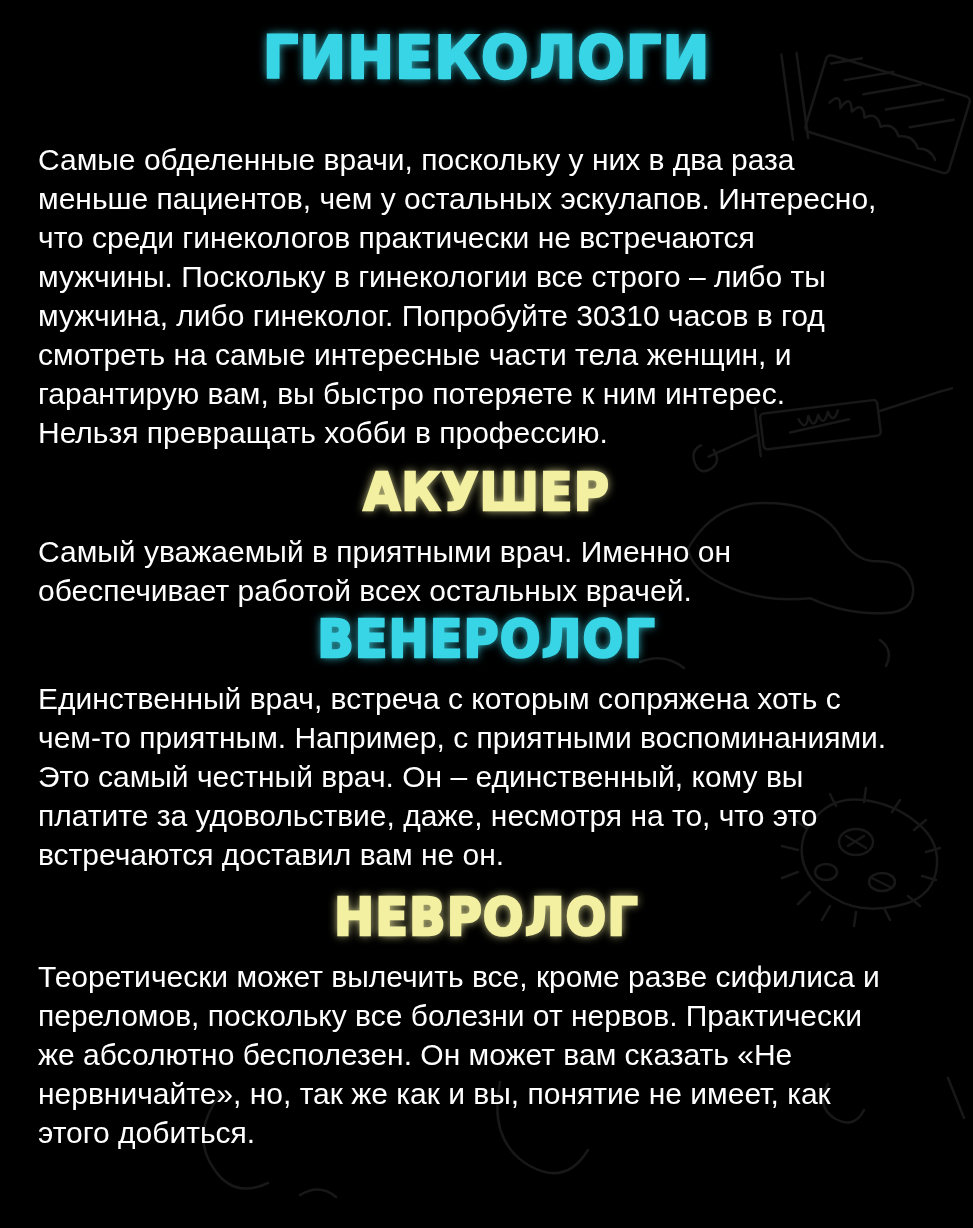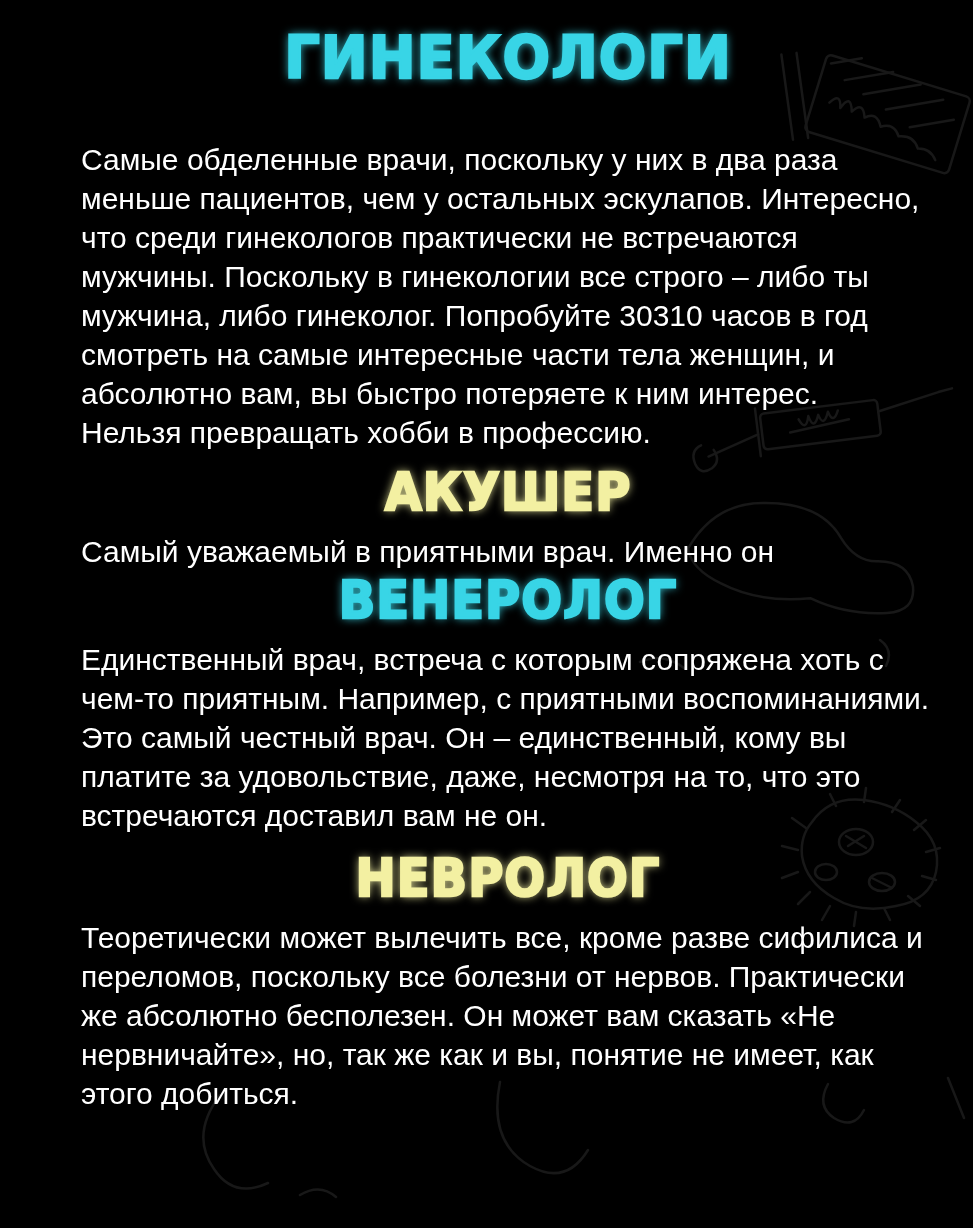--- a/index.html
+++ b/index.html
@@ -11,21 +11,20 @@
   }
   * { margin: 0; padding: 0; box-sizing: border-box; }
   html, body { background: #000; }
   .page {
     position: relative;
     width: 973px;
     height: 1228px;
     background: var(--bg);
     overflow: hidden;
     font-family: "Liberation Sans", sans-serif;
-    padding-left: 43px;
   }
   .doodles {
     position: absolute;
     left: 0; top: 0;
     width: 973px; height: 1228px;
     stroke: var(--doodle);
     fill: none;
     stroke-width: 2.5;
     stroke-linecap: round;
     stroke-linejoin: round;
@@ -105,28 +104,29 @@
   <div class="content" id="content">
       <section>
         <h2 class="hdr c-cyan">ГИНЕКОЛОГИ</h2>
         <div class="para">
           <div class="line">Самые обделенные врачи, поскольку у них в два раза</div>
           <div class="line">меньше пациентов, чем у остальных эскулапов. Интересно,</div>
           <div class="line">что среди гинекологов практически не встречаются</div>
           <div class="line">мужчины. Поскольку в гинекологии все строго – либо ты</div>
           <div class="line">мужчина, либо гинеколог. Попробуйте 30310 часов в год</div>
           <div class="line">смотреть на самые интересные части тела женщин, и</div>
-          <div class="line">абсолютно вам, вы быстро потеряете к ним интерес.</div>
+          <div class="line">гарантирую вам, вы быстро потеряете к ним интерес.</div>
           <div class="line">Нельзя превращать хобби в профессию.</div>
         </div>
       </section>
       <section>
         <h2 class="hdr c-yellow">АКУШЕР</h2>
         <div class="para">
           <div class="line">Самый уважаемый в приятными врач. Именно он</div>
+          <div class="line">обеспечивает работой всех остальных врачей.</div>
         </div>
       </section>
       <section>
         <h2 class="hdr c-cyan">ВЕНЕРОЛОГ</h2>
         <div class="para">
           <div class="line">Единственный врач, встреча с которым сопряжена хоть с</div>
           <div class="line">чем-то приятным. Например, с приятными воспоминаниями.</div>
           <div class="line">Это самый честный врач. Он – единственный, кому вы</div>
           <div class="line">платите за удовольствие, даже, несмотря на то, что это</div>
           <div class="line">встречаются доставил вам не он.</div>

